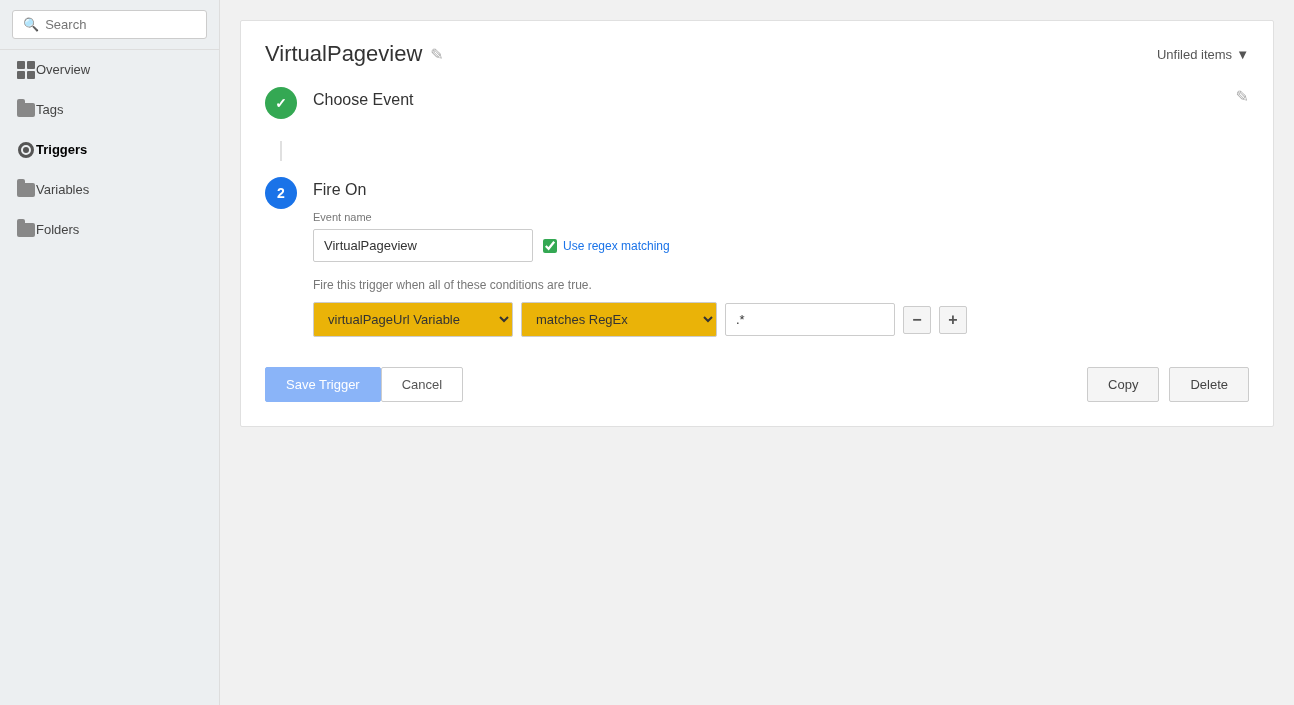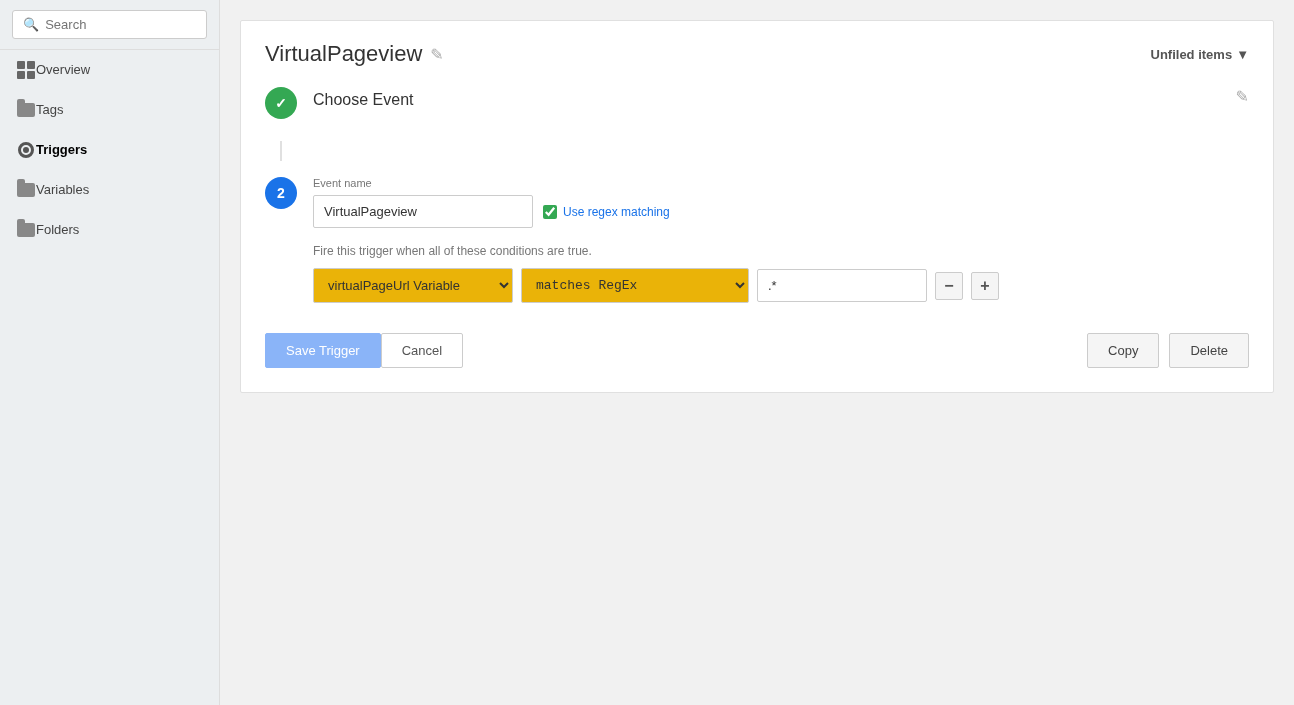--- a/index.html
+++ b/index.html
@@ -143,21 +143,20 @@
       font-size: 16px;
       cursor: pointer;
     }
     .unfiled-items {
       display: flex;
       align-items: center;
       gap: 4px;
       font-size: 13px;
       color: #555;
       cursor: pointer;
-      font-weight: bold;
     }
 
     
     .step-section {
       display: flex;
       gap: 16px;
       margin-bottom: 20px;
     }
     .step-indicator {
       width: 32px;
@@ -251,22 +250,21 @@
       font-size: 13px;
       color: #333;
       background: #eab308;
       cursor: pointer;
       outline: none;
     }
     .condition-select-wide {
       width: 200px;
     }
     .condition-select-medium {
-      width: 228px;
-      font-family: Liberation Mono, monospace;
+      width: 196px;
     }
     .condition-text-input {
       border: 1px solid #ccc;
       border-radius: 2px;
       padding: 8px 10px;
       font-size: 13px;
       color: #333;
       width: 170px;
       outline: none;
     }
@@ -408,20 +406,21 @@
       </div>
     </div>
 
     <div class="vertical-line" style="margin-left: 15px; margin-bottom: 16px;"></div>
 
     <div class="step-section">
       <div class="step-indicator active">
         <span>2</span>
       </div>
       <div class="step-content">
+        <div class="step-title">Fire On</div>
 
         <div class="event-name-label">Event name</div>
         <div class="event-name-row">
           <input class="event-name-input" type="text" value="VirtualPageview" style="">
           <label class="regex-label">
             <input type="checkbox" class="regex-checkbox" checked="" style="">
             <span>Use regex matching</span>
           </label>
         </div>
 

